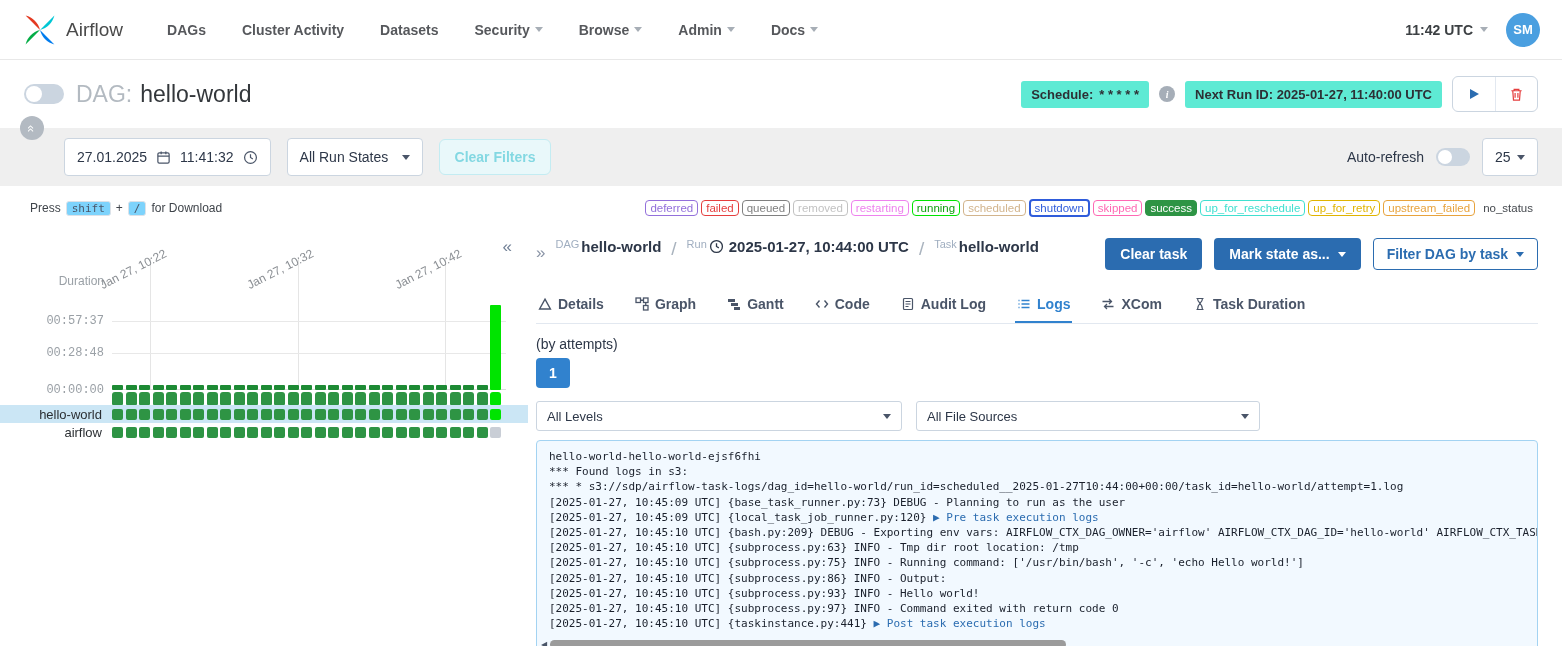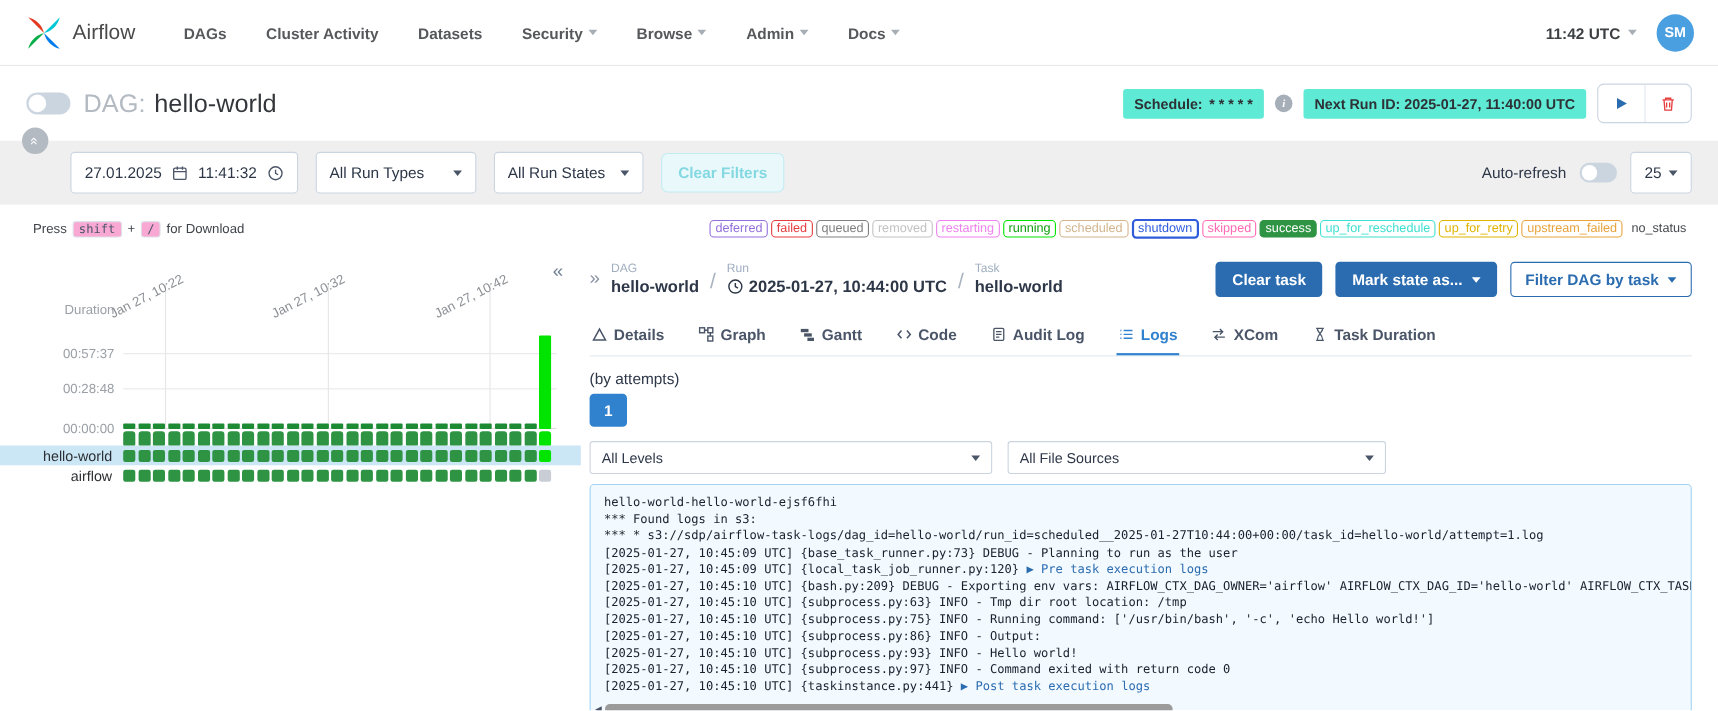--- a/index.html
+++ b/index.html
@@ -44,34 +44,34 @@
 .datetime { display:flex; align-items:center; background:#fff; border:1px solid #cbd5e0; border-radius:4px; height:38px; padding:0 12px; gap:9px; font-size:14px; color:#2d3748; cursor:pointer; }
 .fselect { display:flex; align-items:center; justify-content:space-between; background:#fff; border:1px solid #cbd5e0; border-radius:4px; height:38px; padding:0 12px; font-size:14px; color:#2d3748; cursor:pointer; }
 .w-types { width:146px; } .w-states { width:136px; } .w-pages { width:56px; }
 .clear-filters { border:1px solid #c3ecf2; background:#e9f8fa; color:#83d8e2; font-weight:700; font-size:14px; padding:9px 15px; border-radius:6px; }
 .fb-right { margin-left:auto; display:flex; align-items:center; gap:12px; }
 .ar-label { font-size:14px; color:#2d3748; }
 
 
 .sub-row { height:44px; display:flex; align-items:center; padding:0 24px 0 30px; }
 .shortcut { font-size:12px; color:#3f444a; display:flex; gap:5px; align-items:center; }
-.kbd { background:#f9a8d4; border:1px solid #dde2e8; border-radius:3px; padding:0 5px; font-family:"DejaVu Sans Mono", monospace; font-size:11px; color:#4a5568; }
+.kbd { background:#7dd3fc; border:1px solid #dde2e8; border-radius:3px; padding:0 5px; font-family:"DejaVu Sans Mono", monospace; font-size:11px; color:#4a5568; }
 .legend { margin-left:auto; display:flex; gap:3px; align-items:center; }
 .badge { font-size:11.5px; padding:1px 4px; border-radius:4px; border:1px solid; background:#fff; cursor:pointer; white-space:nowrap; }
 
 
 .main { display:flex; height:416px; }
 
 
 .grid-panel { width:528px; flex-shrink:0; position:relative; padding-top:26px; }
 .grid-collapse { position:absolute; right:16px; top:8px; font-size:17px; color:#718096; cursor:pointer; line-height:1; }
 .chart-row { display:flex; margin-top:44px; }
 .ylabels { width:112px; height:90px; position:relative; flex-shrink:0; }
 .dur-lbl { position:absolute; right:8px; top:-26px; font-size:12px; color:#9aa0a6; }
-.yt { position:absolute; right:8px; font-size:12px; color:#9aa0a6; }
+.yt { position:absolute; right:8px; font-size:12px; color:#9aa0a6;font-family:Liberation Mono, monospace; }
 .yt1 { top:14px; } .yt2 { top:46px; } .yt3 { top:83px; }
 .chart-area { position:relative; width:394px; height:90px; }
 .hline { position:absolute; left:0; right:0; height:1px; background:#e8e8e8; }
 .h1 { top:21px; } .h2 { top:53px; } .h3 { bottom:0; background:#dcdcdc; }
 .vline { position:absolute; bottom:0; width:1px; height:132px; background:#e5e5e5; }
 .v1 { left:38px; } .v2 { left:186px; } .v3 { left:333px; }
 .xl { position:absolute; top:-22px; font-size:12px; color:#8b8f94; white-space:nowrap; transform:rotate(-27deg); transform-origin:left bottom; }
 .xl1 { left:-8px; } .xl2 { left:139px; } .xl3 { left:287px; }
 .bars { position:absolute; left:0; bottom:0; height:90px; display:flex; gap:2.5px; align-items:flex-end; }
 .bar { width:11px; border-radius:1px; cursor:pointer; }
@@ -81,21 +81,21 @@
 .row-label { width:112px; text-align:right; padding-right:10px; font-size:13px; color:#2b2f33; white-space:nowrap; }
 .row-squares { display:flex; gap:2.5px; }
 .sq { width:11px; height:11px; border-radius:2px; cursor:pointer; }
 .runs .sq { height:13px; border-radius:3px 3px 1px 1px; }
 
 
 .details-panel { flex:1; min-width:0; padding:0 24px 0 8px; overflow:hidden; }
 .panel-head { display:flex; align-items:flex-start; margin-top:8px; height:40px; }
 .panel-expand { font-size:17px; color:#8a94a6; margin:6px 10px 0 0; cursor:pointer; line-height:1; }
 .crumbs { display:flex; align-items:flex-start; gap:8px; }
-.crumb { display:flex; flex-direction:column; gap:2px; }
+.crumb { display:flex; gap:2px; }
 .clbl { font-size:11px; color:#a0aec0; }
 .cval { font-size:15px; font-weight:700; color:#2d3748; display:flex; align-items:center; gap:5px; white-space:nowrap; cursor:pointer; }
 .csep { font-size:19px; color:#a9b3be; align-self:flex-end; padding:0 2px 1px; }
 .head-buttons { margin-left:auto; display:flex; gap:12px; align-items:flex-start; }
 .btn { border-radius:4px; font-size:14px; font-weight:700; padding:8px 15px; display:flex; align-items:center; gap:8px; }
 .btn.solid { background:#2b6cb0; color:#fff; }
 .btn.outline { background:#fff; color:#2b6cb0; border:1px solid #2b6cb0; padding:7px 13px; }
 .tabs { display:flex; gap:27px; border-bottom:1px solid #e2e8f0; margin-top:8px; }
 .tab { display:flex; gap:6px; align-items:center; font-size:14px; font-weight:700; color:#4a5568; padding:10px 2px 9px; cursor:pointer; border-bottom:2px solid transparent; }
 .tab.active { color:#3182ce; border-bottom-color:#3182ce; }
@@ -207,24 +207,20 @@
     <svg width="15" height="15" viewBox="0 0 16 16" fill="none" stroke="#4a5568" stroke-width="1.3">
         <rect x="2" y="3" width="12" height="11" rx="1.5"></rect>
         <path d="M2 6.5h12M5.5 1.5v3M10.5 1.5v3"></path>
       </svg>
     <span>11:41:32</span>
     <svg width="15" height="15" viewBox="0 0 16 16" fill="none" stroke="#4a5568" stroke-width="1.3">
         <circle cx="8" cy="8" r="6.3"></circle>
         <path d="M8 4.5V8l2.5 1.5"></path>
       </svg>
   </div>
-  <div class="fselect w-types">
-    <span>All Run Types</span>
-    <span class="tri tri-dark"></span>
-  </div>
   <div class="fselect w-states">
     <span>All Run States</span>
     <span class="tri tri-dark"></span>
   </div>
   <button class="clear-filters">Clear Filters</button>
   <div class="fb-right">
     <span class="ar-label">Auto-refresh</span>
     <span class="toggle small"></span>
     <div class="fselect w-pages">
       <span>25</span>

